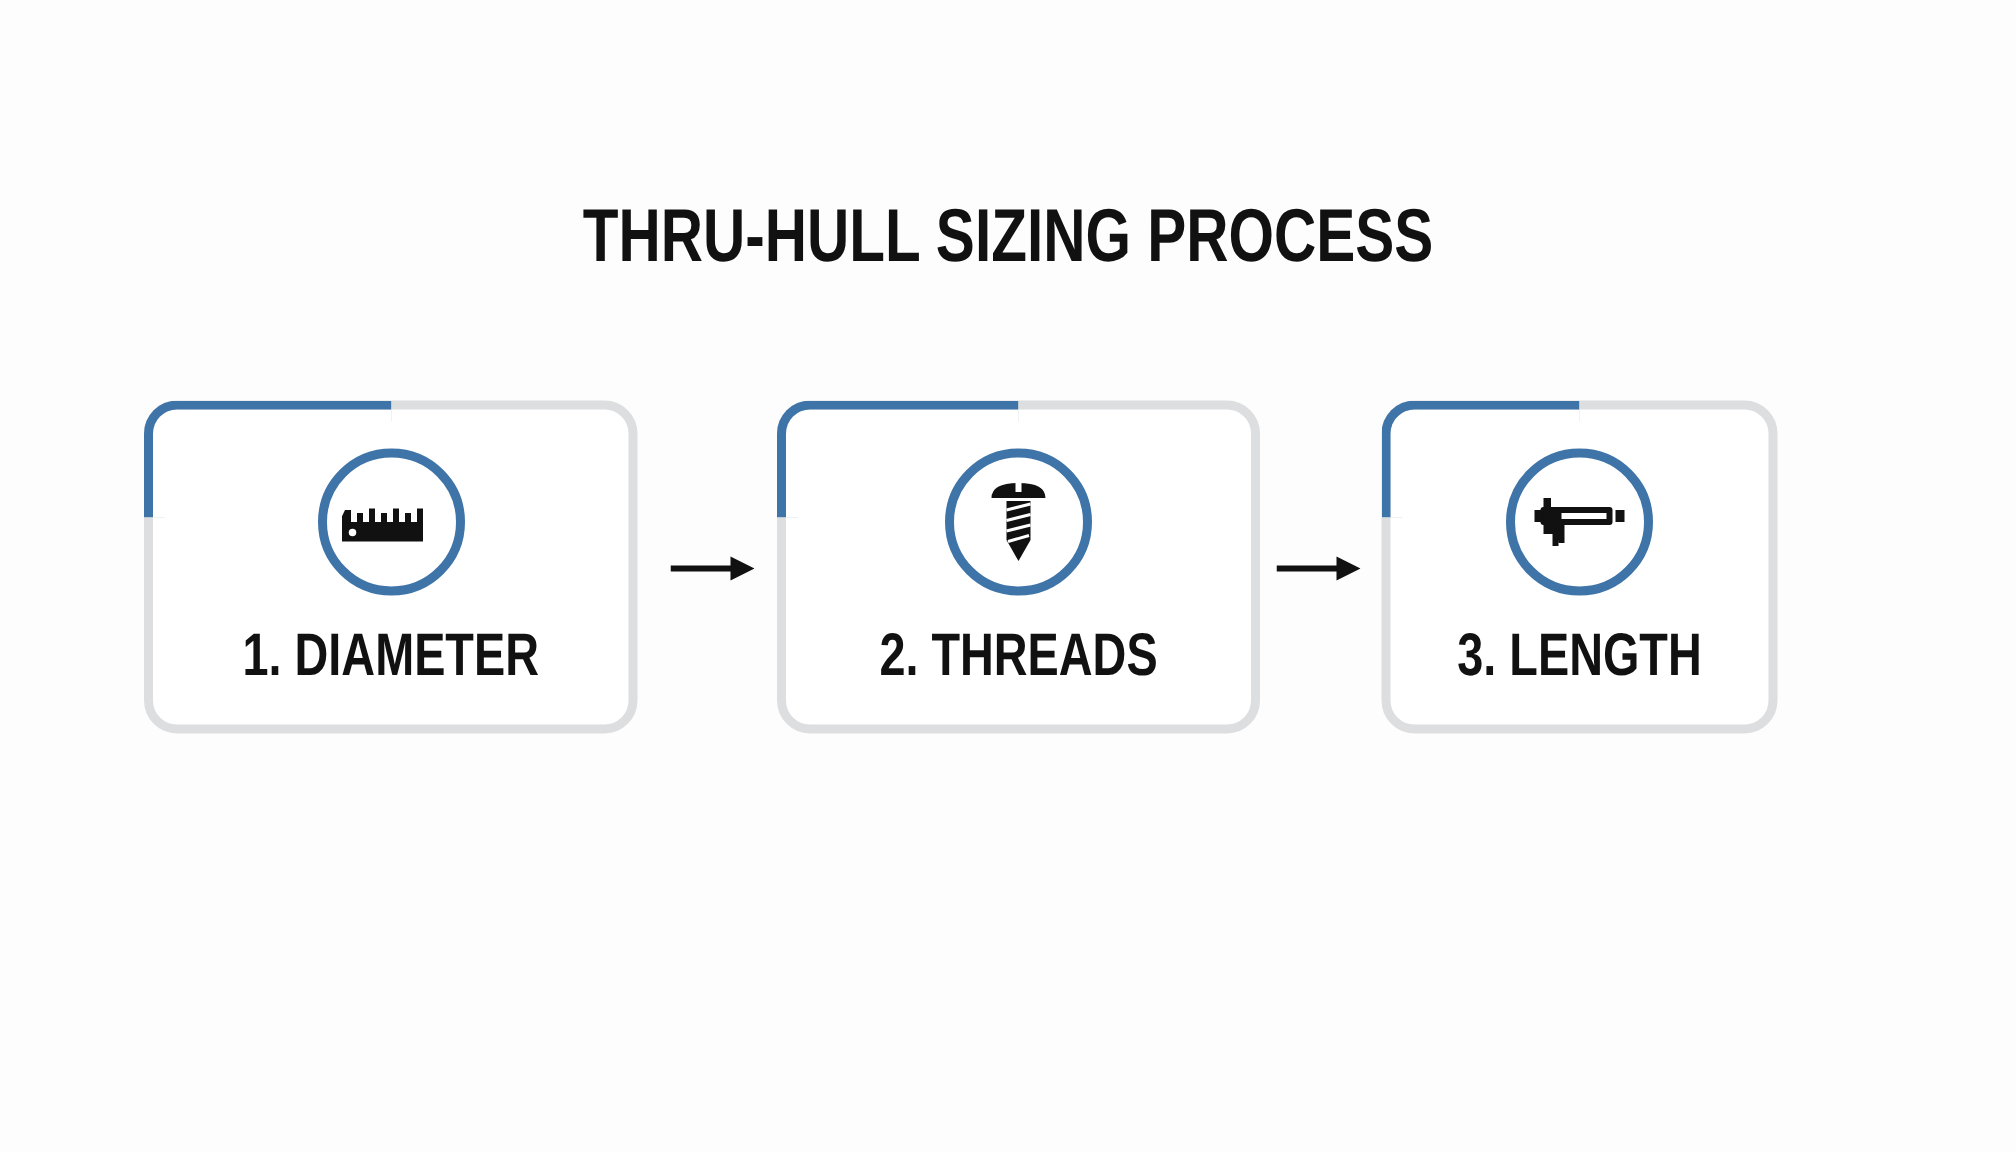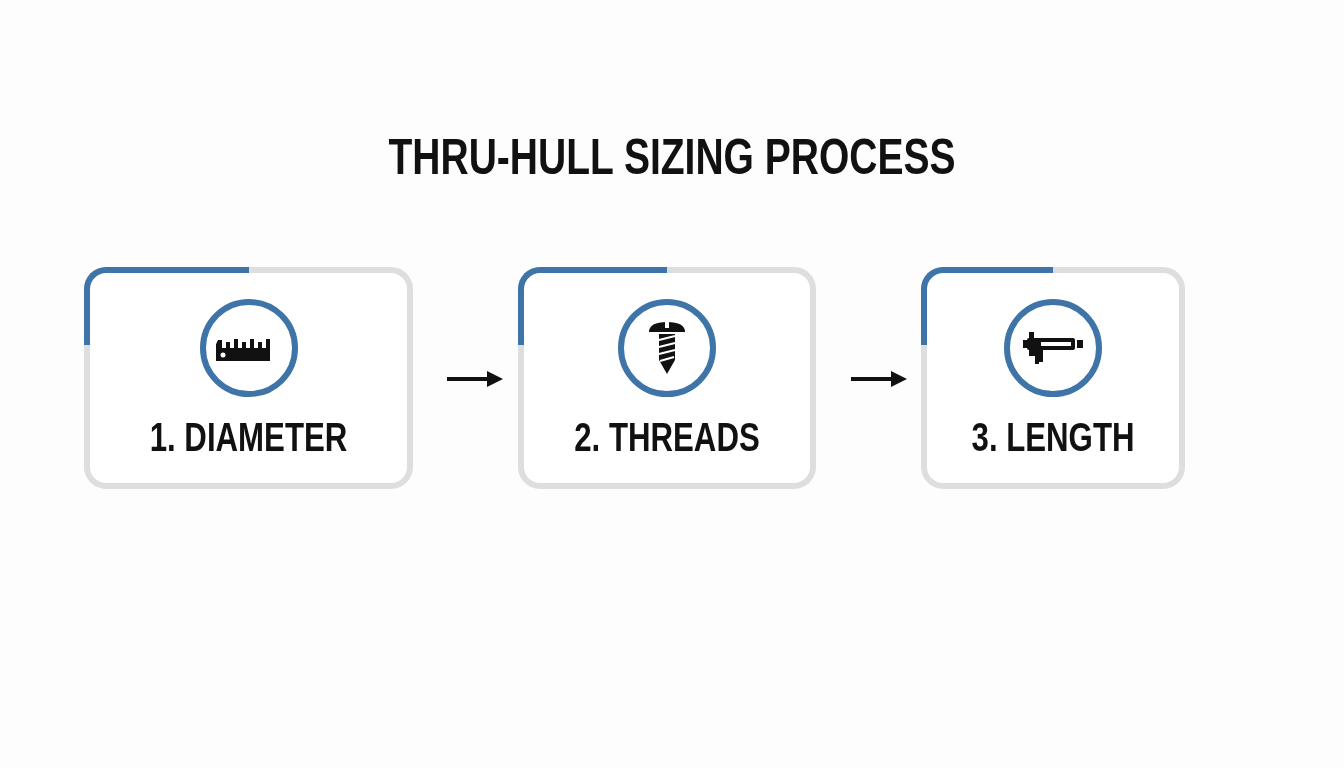--- a/index.html
+++ b/index.html
@@ -9,37 +9,37 @@
   .accent { position:absolute; left:-6px; top:-6px; width:calc(50% + 6px); height:78px; box-sizing:border-box; border-top:6px solid #3f74a8; border-left:6px solid #3f74a8; border-top-left-radius:22px; }
   .circle { position:absolute; left:50%; top:26px; width:98px; height:98px; margin-left:-49px; box-sizing:border-box; border:6px solid #3f74a8; border-radius:50%; display:flex; align-items:center; justify-content:center; background:#fff; }
   .label { position:absolute; left:0; right:0; top:142px; text-align:center; font-weight:bold; font-size:40px; color:#111; transform:scaleX(0.78); transform-origin:center; }
   .arrow { position:absolute; top:369px; width:56px; height:20px; }
 </style>
 </head>
 <body>
 
 <div class="title">THRU-HULL SIZING PROCESS</div>
 
-<div class="card" style="left:84px; width:329px;">
+<div class="card" style="left:96px; width:329px;">
   <div class="accent"></div>
   <div class="circle">
     <svg width="66" height="28" viewBox="0 0 66 28">
       <path d="M2 6 h4 v8 h4 v-6 h4 v6 h4 v-9 h4 v9 h4 v-6 h4 v6 h4 v-9 h4 v9 h4 v-6 h4 v6 h4 v-9 h4 v22 h-62 z" fill="#111"></path>
       <circle cx="7" cy="21" r="2.5" fill="#fff"></circle>
     </svg>
   </div>
   <div class="label">1. DIAMETER</div>
 </div>
 
 <svg class="arrow" style="left:447px;" viewBox="0 0 56 20">
   <rect x="0" y="8" width="42" height="4" fill="#111"></rect>
   <polygon points="40,2 56,10 40,18" fill="#111"></polygon>
 </svg>
 
-<div class="card" style="left:518px; width:298px;">
+<div class="card" style="left:518px; width:322px;">
   <div class="accent"></div>
   <div class="circle">
     <svg width="40" height="56" viewBox="0 0 40 56">
       <path d="M2 12 Q2 2 20 2 Q38 2 38 12 Z" fill="#111"></path>
       <rect x="18" y="2" width="4" height="6" fill="#fff"></rect>
       <path d="M12 14 h16 v26 l-8 14 l-8 -14 z" fill="#111"></path>
       <path d="M12 20 l16 -4 M12 27 l16 -4 M12 34 l16 -4 M13 41 l14 -4" stroke="#fff" stroke-width="2"></path>
     </svg>
   </div>
   <div class="label">2. THREADS</div>

